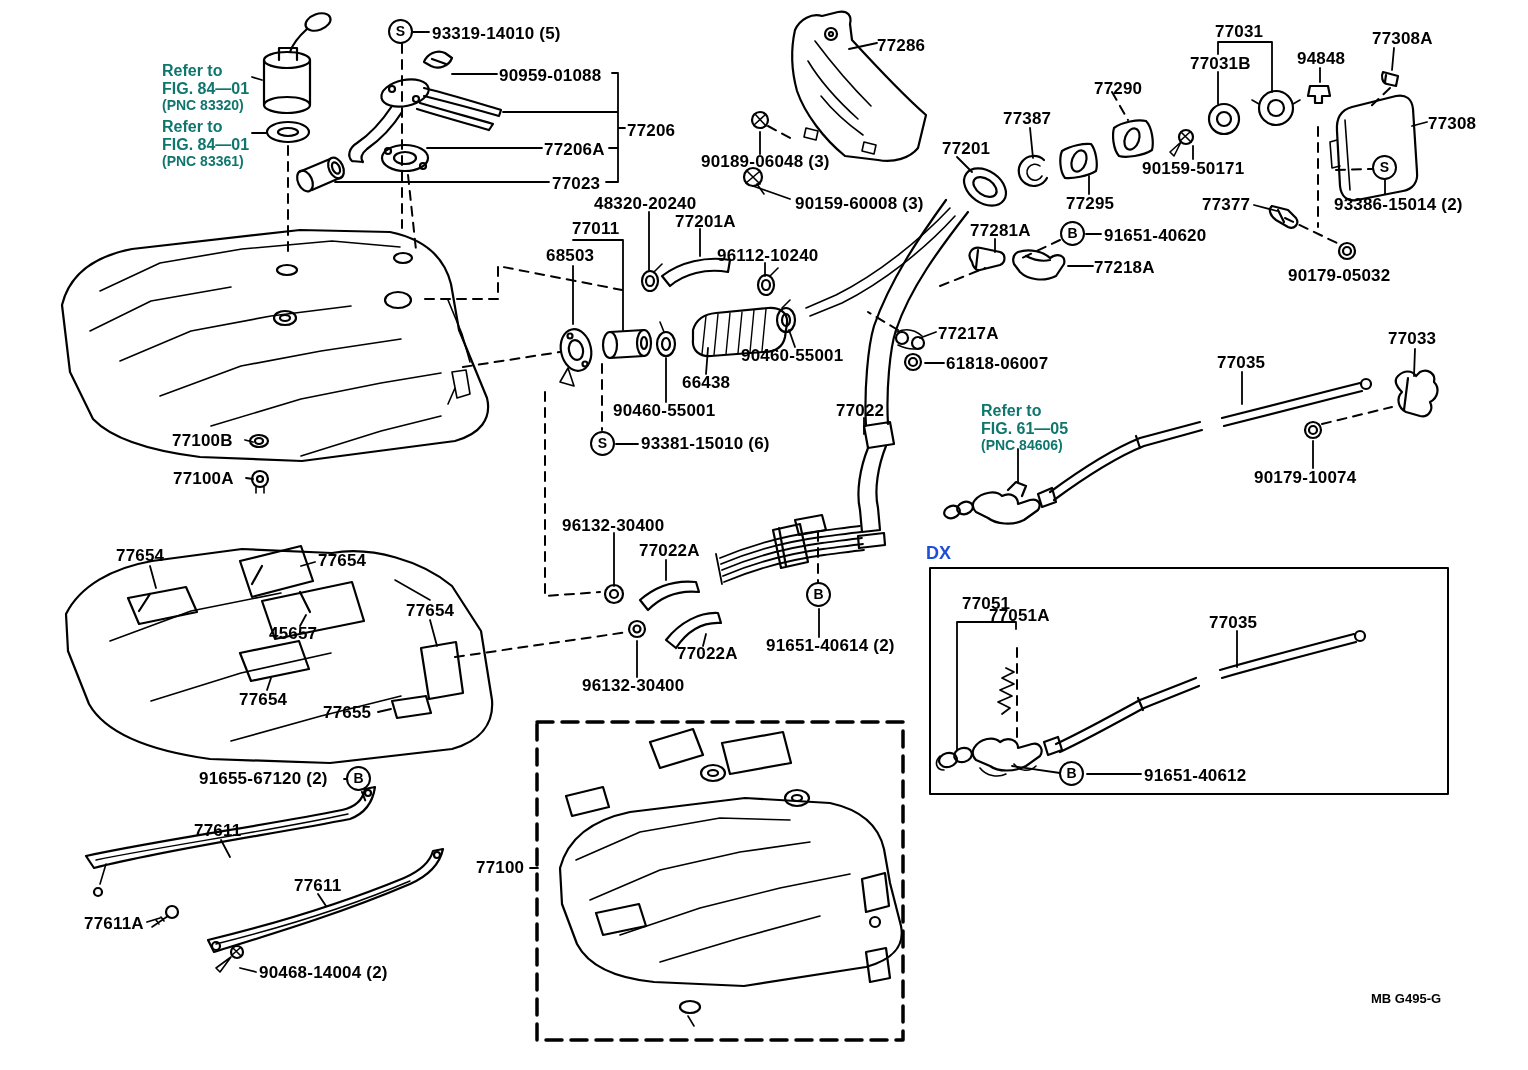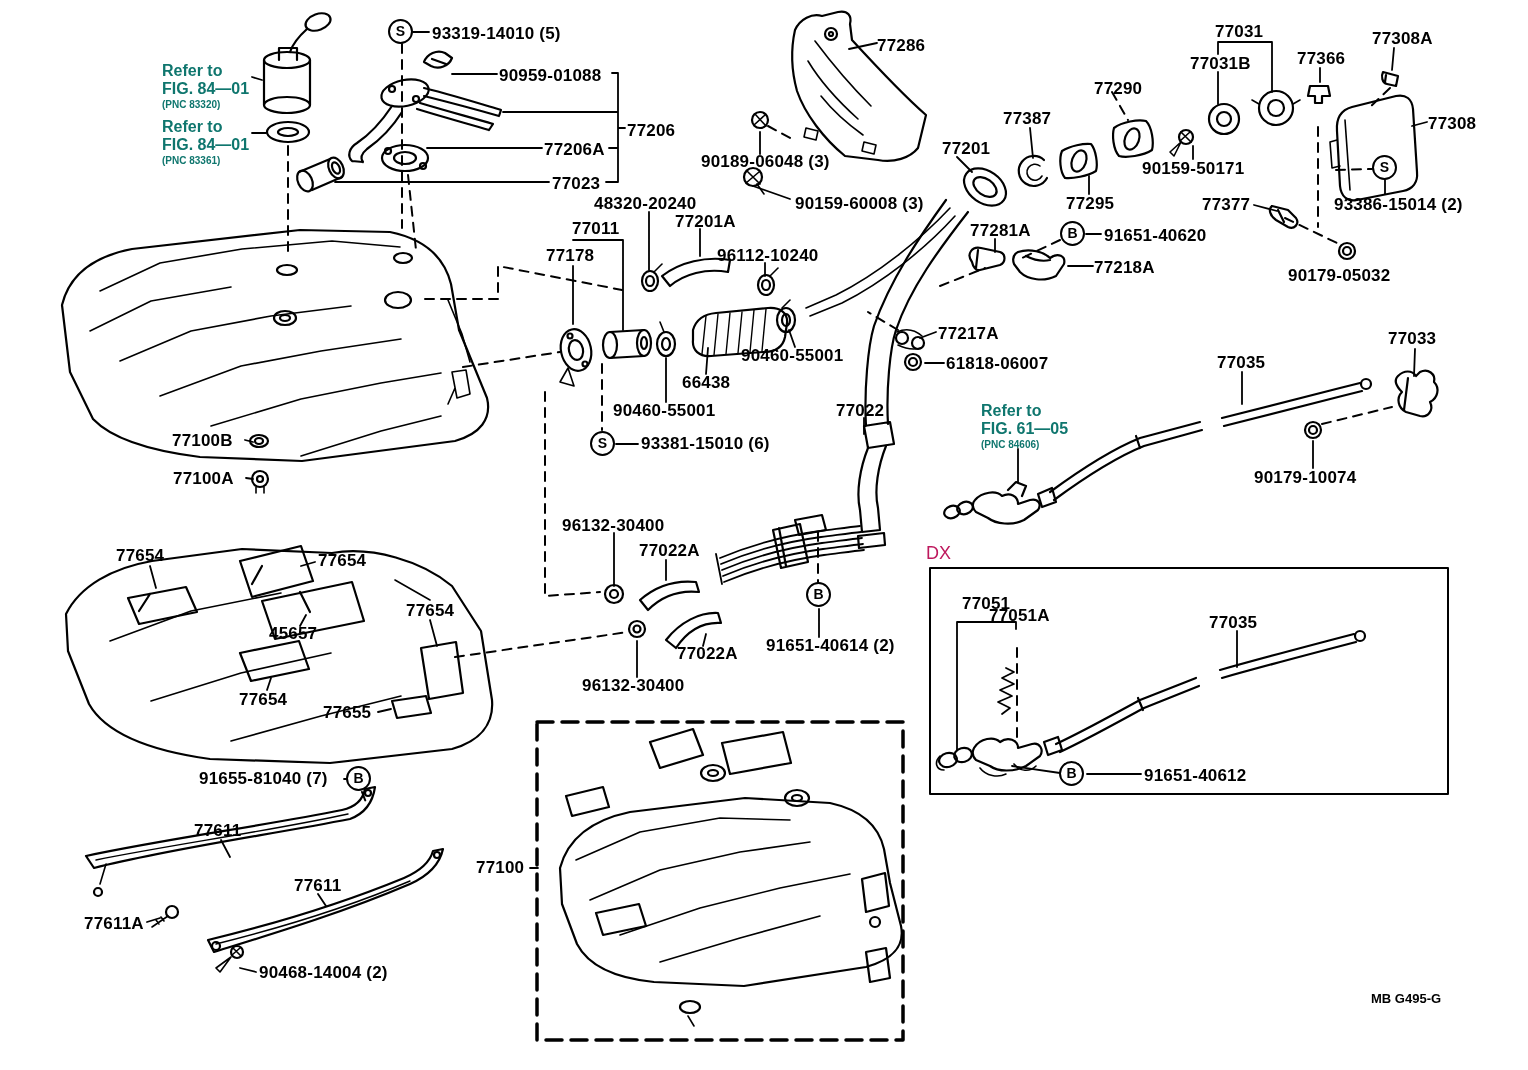--- a/index.html
+++ b/index.html
@@ -3,25 +3,25 @@
 <meta charset="utf-8">
 <style>
   html,body{margin:0;padding:0;background:#fff;}
   .stage{position:relative;width:1528px;height:1070px;background:#ffffff;
          font-family:"Liberation Sans",sans-serif;overflow:hidden;}
   svg.art{position:absolute;left:0;top:0;}
   .lbl{position:absolute;font-weight:bold;font-size:17px;color:#000;
        white-space:nowrap;letter-spacing:0.2px;}
   .note{position:absolute;color:#0f766e;font-weight:bold;}
   .note .l{font-size:16px;line-height:18px;}
-  .note .sub{font-size:10px;line-height:14px;}
+  .note .sub{font-size:14px;line-height:14px;}
   .sym{position:absolute;width:21px;height:21px;border:2.5px solid #000;
        border-radius:50%;text-align:center;line-height:21px;font-weight:bold;
        font-size:14px;color:#000;background:#fff;box-sizing:content-box;}
-  .dxlbl{position:absolute;font-weight:normal;font-size:18px;color:#be185d;}
+  .dxlbl{position:absolute;font-weight:bold;font-size:18px;color:#1d4ed8;}
   .footer{position:absolute;font-weight:bold;font-size:13px;color:#000;}
 </style>
 </head>
 <body>
 
 <div class="stage">
 
 <svg class="art" width="1528" height="1070" viewBox="0 0 1528 1070" fill="none" stroke="#000" stroke-width="2.2" stroke-linecap="round" stroke-linejoin="round">
 
   <g stroke-width="1.8">
@@ -285,29 +285,29 @@
 <div class="lbl" style="left:432px;top:24px">93319-14010 (5)</div>
 <div class="lbl" style="left:499px;top:66px">90959-01088</div>
 <div class="lbl" style="left:627px;top:121px">77206</div>
 <div class="lbl" style="left:544px;top:140px">77206A</div>
 <div class="lbl" style="left:552px;top:174px">77023</div>
 <div class="lbl" style="left:877px;top:36px">77286</div>
 <div class="lbl" style="left:701px;top:152px">90189-06048 (3)</div>
 <div class="lbl" style="left:795px;top:194px">90159-60008 (3)</div>
 <div class="lbl" style="left:594px;top:194px">48320-20240</div>
 <div class="lbl" style="left:572px;top:219px">77011</div>
-<div class="lbl" style="left:546px;top:246px">77178</div>
+<div class="lbl" style="left:546px;top:246px">68503</div>
 <div class="lbl" style="left:675px;top:212px">77201A</div>
 <div class="lbl" style="left:717px;top:246px">96112-10240</div>
 <div class="lbl" style="left:942px;top:139px">77201</div>
 <div class="lbl" style="left:1003px;top:109px">77387</div>
 <div class="lbl" style="left:1094px;top:79px">77290</div>
 <div class="lbl" style="left:1215px;top:22px">77031</div>
 <div class="lbl" style="left:1190px;top:54px">77031B</div>
-<div class="lbl" style="left:1297px;top:49px">77366</div>
+<div class="lbl" style="left:1297px;top:49px">94848</div>
 <div class="lbl" style="left:1372px;top:29px">77308A</div>
 <div class="lbl" style="left:1428px;top:114px">77308</div>
 <div class="lbl" style="left:1142px;top:159px">90159-50171</div>
 <div class="lbl" style="left:1066px;top:194px">77295</div>
 <div class="lbl" style="left:1202px;top:195px">77377</div>
 <div class="lbl" style="left:1334px;top:195px">93386-15014 (2)</div>
 <div class="lbl" style="left:1288px;top:266px">90179-05032</div>
 <div class="lbl" style="left:970px;top:221px">77281A</div>
 <div class="lbl" style="left:1104px;top:226px">91651-40620</div>
 <div class="lbl" style="left:1094px;top:258px">77218A</div>
@@ -331,21 +331,21 @@
 <div class="lbl" style="left:323px;top:703px">77655</div>
 <div class="lbl" style="left:562px;top:516px">96132-30400</div>
 <div class="lbl" style="left:639px;top:541px">77022A</div>
 <div class="lbl" style="left:677px;top:644px">77022A</div>
 <div class="lbl" style="left:582px;top:676px">96132-30400</div>
 <div class="lbl" style="left:766px;top:636px">91651-40614 (2)</div>
 <div class="lbl" style="left:962px;top:594px">77051</div>
 <div class="lbl" style="left:989px;top:606px">77051A</div>
 <div class="lbl" style="left:1209px;top:613px">77035</div>
 <div class="lbl" style="left:1144px;top:766px">91651-40612</div>
-<div class="lbl" style="left:199px;top:769px">91655-81040 (7)</div>
+<div class="lbl" style="left:199px;top:769px">91655-67120 (2)</div>
 <div class="lbl" style="left:194px;top:821px">77611</div>
 <div class="lbl" style="left:294px;top:876px">77611</div>
 <div class="lbl" style="left:84px;top:914px">77611A</div>
 <div class="lbl" style="left:259px;top:963px">90468-14004 (2)</div>
 <div class="lbl" style="left:476px;top:858px">77100</div>
 
 <div class="note" style="left:162px;top:62px">
   <div class="l">Refer to</div>
   <div class="l">FIG. 84—01</div>
   <div class="sub">(PNC 83320)</div>

